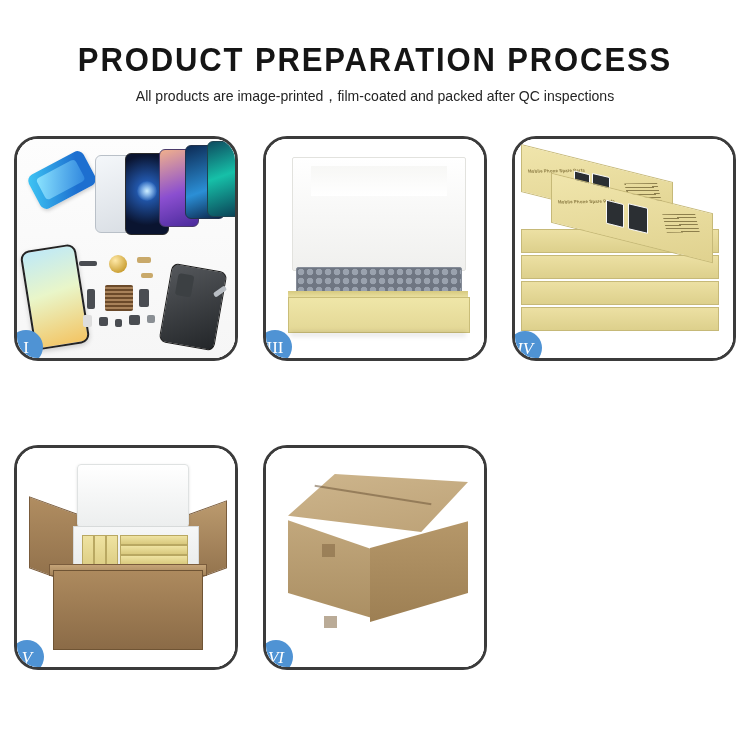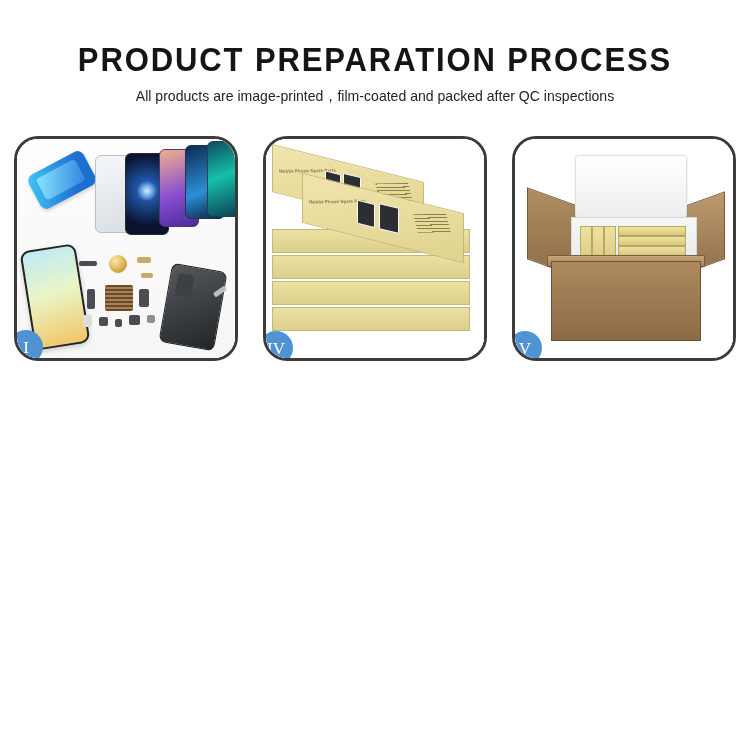--- a/index.html
+++ b/index.html
@@ -27,21 +27,21 @@
     border:3px solid #3b3b3b;border-radius:24px;background:#ffffff;
     box-sizing:border-box;overflow:hidden;
   }
   .photo{position:absolute;inset:0;overflow:hidden;background:#ffffff;}
   .badge{
     position:absolute;left:-8px;bottom:-6px;width:34px;height:34px;border-radius:50%;
     background:#4f93d4;color:#ffffff;z-index:40;
     display:flex;align-items:center;justify-content:center;
     font-family:"Liberation Serif","DejaVu Serif",serif;font-size:17px;line-height:1;
   }
-  .badge.b4,.badge.b5,.badge.b6{left:-7px;bottom:-7px;}
+  .badge.b4,.badge.b5,.badge.b6{left:-7px;bottom:-7px;font-style:italic;}
 
   
   .p1 .bg{position:absolute;inset:0;background:linear-gradient(180deg,#fdfdfd 0%,#f6f6f6 100%);}
   .ph{position:absolute;border-radius:6px;}
   .ph.a{left:14px;top:22px;width:62px;height:38px;border-radius:7px;
     background:linear-gradient(115deg,#3fc8f5,#1d6fd0 70%);transform:rotate(-28deg);
     box-shadow:0 2px 4px rgba(0,0,0,.18);}
   .ph.a:after{content:"";position:absolute;left:8px;top:6px;width:44px;height:24px;border-radius:4px;
     background:linear-gradient(120deg,#8be4ff,#2f86de);}
   .ph.b{left:78px;top:16px;width:40px;height:76px;border-radius:6px;
@@ -177,20 +177,33 @@
       <div class="chip" style="left:98px;top:180px;width:7px;height:8px;"></div>
       <div class="chip" style="left:112px;top:176px;width:11px;height:10px;"></div>
       <div class="chip" style="left:66px;top:176px;width:9px;height:12px;background:#dddddd;"></div>
       <div class="chip" style="left:130px;top:176px;width:8px;height:8px;background:#8a8f94;"></div>
       <div class="chip" style="left:196px;top:150px;width:14px;height:5px;background:#b9bec4;transform:rotate(-35deg);"></div>
     </div>
     <div class="badge b1">I</div>
   </div>
 
 
+  <div class="panel p3">
+    <div class="photo">
+      <div class="bg"></div>
+      <div class="lid">
+        <div class="lidtop"></div>
+      </div>
+      <div class="bub"></div>
+      <div class="side"></div>
+      <div class="front"></div>
+      <div class="shadow"></div>
+    </div>
+    <div class="badge b3">III</div>
+  </div>
 
   <div class="panel p4">
     <div class="photo">
       <div class="bg"></div>
       <div class="sidefaces">
         <div class="sf" style="top:34px;"></div>
         <div class="sf" style="top:60px;"></div>
         <div class="sf" style="top:86px;"></div>
         <div class="sf" style="top:112px;"></div>
       </div>
@@ -228,14 +241,26 @@
         <div class="ybox" style="left:46px;top:18px;width:66px;height:8px;"></div>
         <div class="ybox" style="left:46px;top:28px;width:66px;height:8px;"></div>
         <div class="ybox" style="left:46px;top:38px;width:66px;height:7px;"></div>
       </div>
       <div class="cartonLip"></div>
       <div class="carton"></div>
     </div>
     <div class="badge b5">V</div>
   </div>
 
+  <div class="panel p6">
+    <div class="photo">
+      <div class="bg"></div>
+      <div class="top"></div>
+      <div class="left"></div>
+      <div class="right"></div>
+      <div class="seam" style="left:48px;top:46px;width:118px;height:2px;transform:rotate(9deg);"></div>
+      <div class="tab" style="left:56px;top:96px;width:13px;height:13px;"></div>
+      <div class="tab" style="left:58px;top:168px;width:13px;height:12px;"></div>
+    </div>
+    <div class="badge b6">VI</div>
+  </div>
 
 </div>
 
 </body></html>

